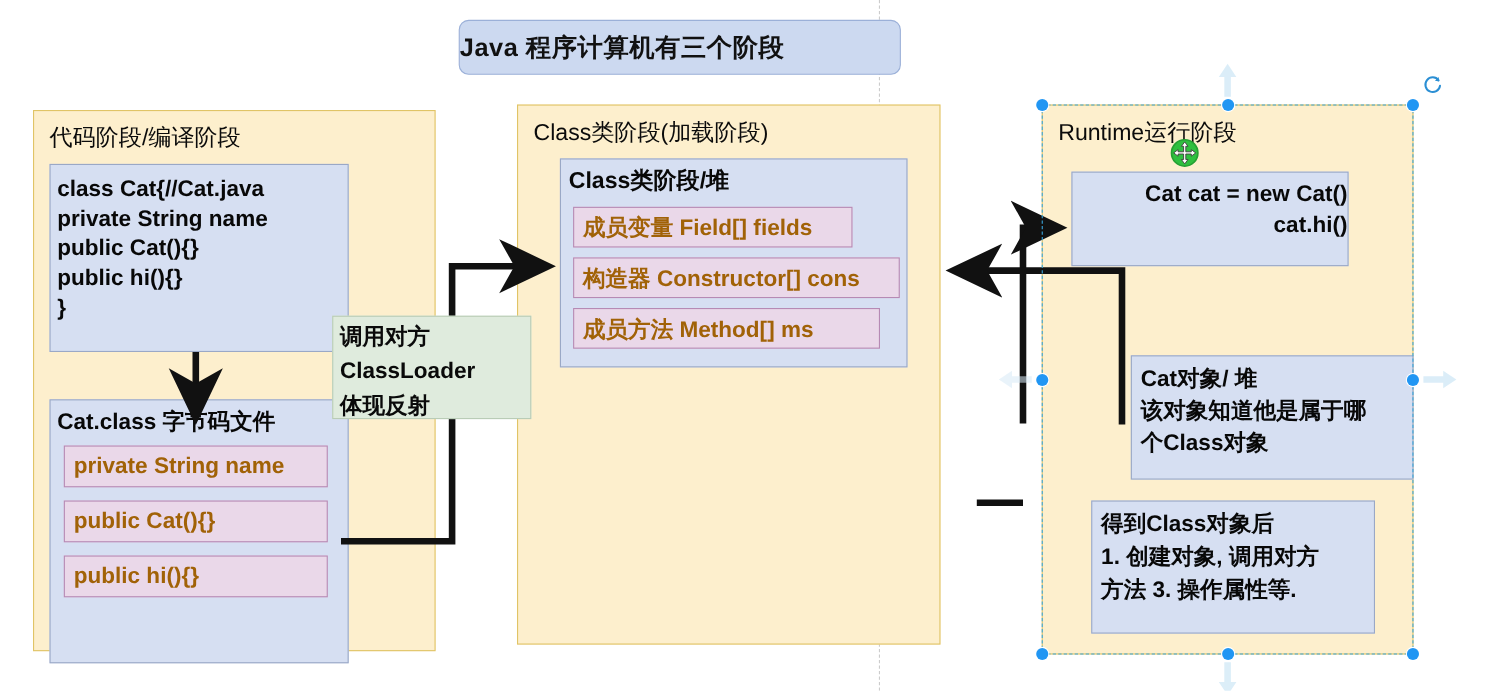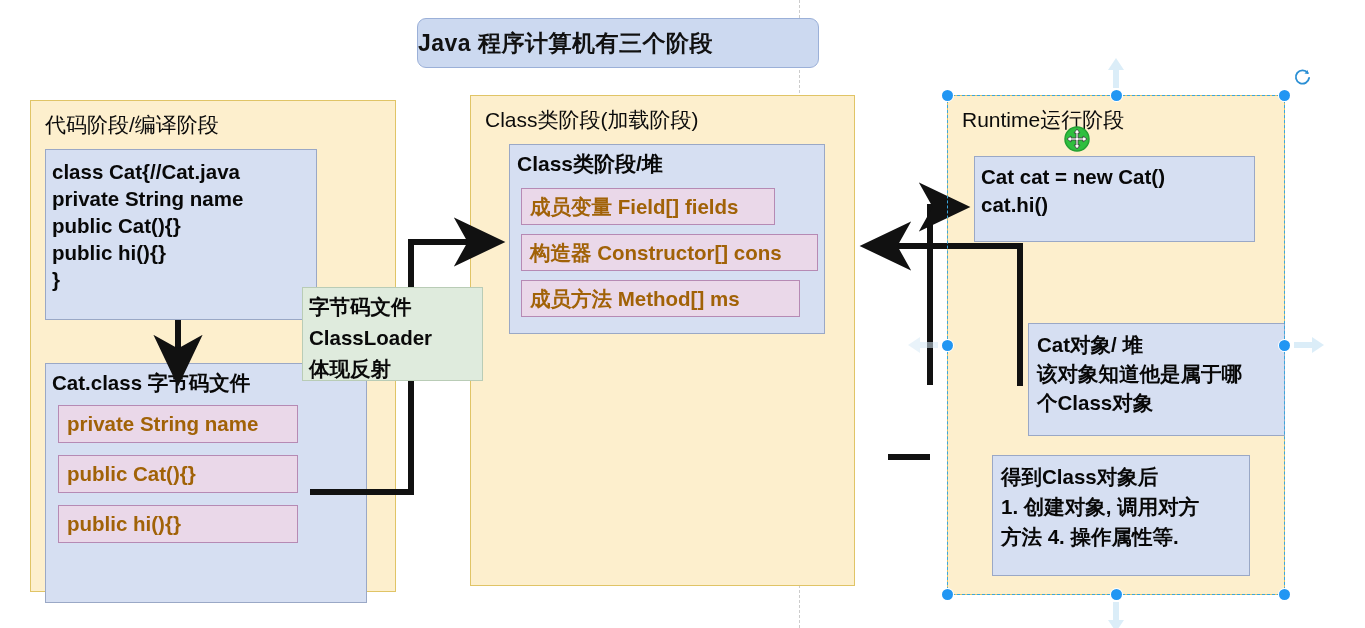--- a/index.html
+++ b/index.html
@@ -78,21 +78,21 @@
   
   .javac-label {
     position: absolute;
     left: 104px; top: 333px;
     font-size: 19px; font-weight: bold; color: #0b0b0b;
     white-space: nowrap;
   }
 
   
   #catclass-box {
-    left: 14px; top: 262px; width: 322px; height: 240px;
+    left: 14px; top: 262px; width: 272px; height: 240px;
     padding: 0;
     font-size: 20px;
   }
   #catclass-box .hdr {
     position: absolute; left: 6px; top: 5px;
     font-size: 20.5px; font-weight: bold; white-space: nowrap;
   }
   .pinkbox {
     position: absolute;
     background: #ead8e9;
@@ -116,23 +116,23 @@
     position: absolute; left: 7px; top: 5px;
     font-size: 21px; font-weight: bold; white-space: nowrap;
   }
   #classobj-box .pinkbox { left: 11px; height: 37px; font-size: 20.5px; }
   #co-field { top: 43px; width: 254px; }
   #co-cons  { top: 89px; width: 297px; }
   #co-meth  { top: 135px; width: 279px; }
 
   
   #rt-code-box {
-    left: 26px; top: 60px; width: 281px; height: 86px;
+    left: 26px; top: 60px; width: 252px; height: 86px;
     padding: 6px 0 4px 6px;
-    font-size: 20.5px; line-height: 28px;
+    font-size: 20.5px; line-height: 28px; text-align: right;
   }
   #rt-obj-box {
     left: 80px; top: 227px; width: 257px; height: 113px;
     padding: 6px 0 0 8px;
     font-size: 20.5px; line-height: 29px;
   }
   #rt-note-box {
     left: 44px; top: 359px; width: 258px; height: 121px;
     padding: 6px 0 0 8px;
     font-size: 20.5px; line-height: 30px;
@@ -259,26 +259,26 @@
 
     <div class="bluebox" id="rt-obj-box">
       <div class="line">Cat对象/ 堆</div>
       <div class="line">该对象知道他是属于哪</div>
       <div class="line">个Class对象</div>
     </div>
 
     <div class="bluebox" id="rt-note-box">
       <div class="line">得到Class对象后</div>
       <div class="line">1. 创建对象, 调用对方</div>
-      <div class="line">方法 4. 操作属性等.</div>
+      <div class="line">方法 3. 操作属性等.</div>
     </div>
   </div>
 
   <div id="classloader-note">
-    <div class="line">字节码文件</div>
+    <div class="line">调用对方</div>
     <div class="line">ClassLoader</div>
     <div class="line">体现反射</div>
   </div>
 
   <svg id="arrows" viewBox="0 0 1365 628">
     <defs>
       <marker id="ah" markerWidth="9" markerHeight="9" refX="7.2" refY="4.5" orient="auto" markerUnits="strokeWidth">
         <path d="M0,0.4 L8.6,4.5 L0,8.6 L2.3,4.5 z" fill="#111111"></path>
       </marker>
     </defs>

